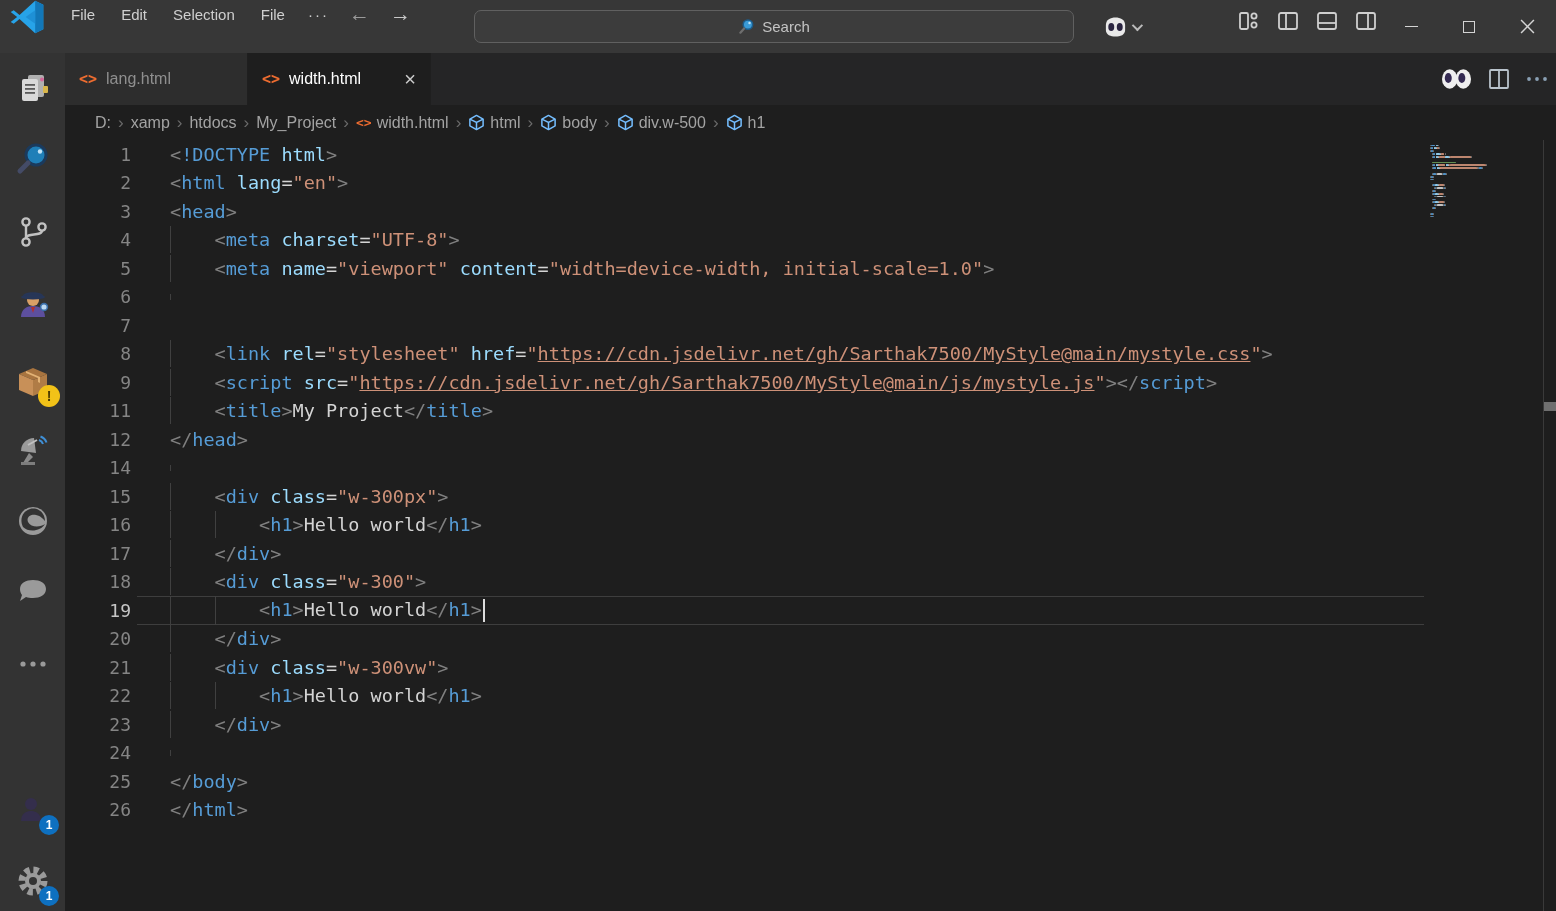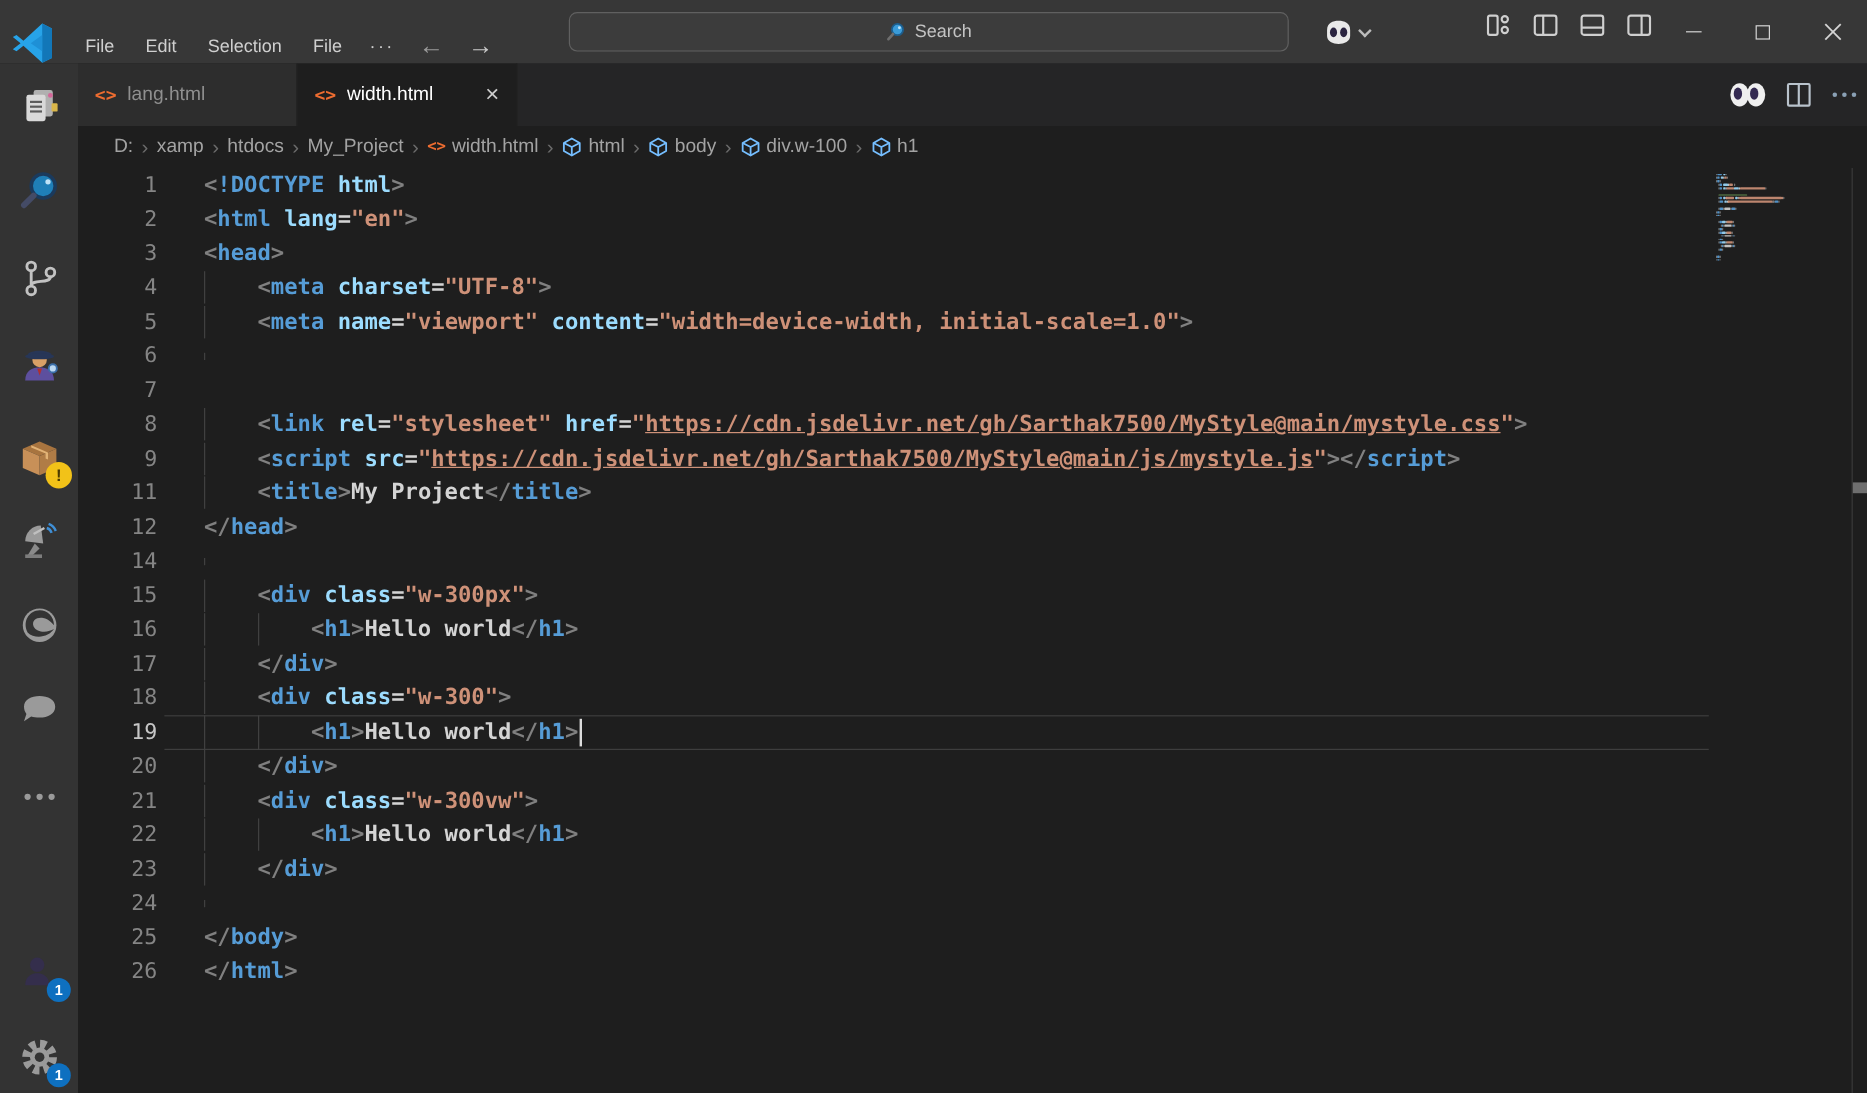--- a/index.html
+++ b/index.html
@@ -2,21 +2,21 @@
 <html><head>
 <meta charset="utf-8">
 <style>
   * { margin:0; padding:0; box-sizing:border-box; }
   html,body { width:1556px; height:911px; overflow:hidden; background:#1e1e1e;
               font-family:"Liberation Sans", sans-serif; }
   #app { position:relative; width:1556px; height:911px; }
 
   
   #titlebar { position:absolute; left:0; top:0; width:1556px; height:53px;
-              background:#373737; display:flex; align-items:flex-end; }
+              background:#373737; display:flex; align-items:flex-start; }
   #vscode-logo { width:34px; height:34px; margin:0 14px 0 10px; flex:0 0 auto; }
   .menu-item { color:#cfcfcf; font-size:15px; padding:6px 13px; border-radius:5px; cursor:default; }
   .menu-overflow { color:#cfcfcf; font-size:15px; letter-spacing:2px; padding:6px 10px; }
   .nav-arrow { color:#c8c8c8; font-size:21px; padding:2px 10px; }
   .nav-arrow.dim { color:#9a9a9a; }
   #command-center { position:absolute; left:474px; top:10px; width:600px; height:33px;
                     background:#3c3c3c; border:1px solid #606060; border-radius:7px;
                     display:flex; align-items:center; justify-content:center; gap:7px; color:#c3c3c3;
                     font-size:15px; }
   #copilot-btn { position:absolute; left:1103px; top:10px; height:33px; display:flex;
@@ -60,21 +60,21 @@
   .bc-sep { color:#6b6b6b; font-size:17px; margin:0 7px; }
   .bc-code { font-family:"DejaVu Sans Mono", monospace; font-weight:bold; font-size:13px; color:#ed6c30; }
 
   
   #editor { position:absolute; left:65px; top:140px; width:1491px; height:771px; background:#1e1e1e; }
   .row { position:relative; height:28.5px; display:flex; align-items:center; }
   .ln { flex:0 0 66px; text-align:right; font-family:"DejaVu Sans Mono", monospace;
         font-size:18px; color:#858585; }
   .row.current .ln { color:#c6c6c6; }
   .lc { margin-left:39px; position:relative; font-family:"DejaVu Sans Mono", monospace;
-        font-weight:bold; font-size:18.5px; white-space:pre; }
+        font-weight:normal; font-size:18.5px; white-space:pre; }
   .g { position:absolute; top:-3px; bottom:-3px; width:1px; background:#404040; }
   .cl-border { position:absolute; left:72px; right:132px; top:0; bottom:0;
                border-top:1px solid #3e3e3e; border-bottom:1px solid #3e3e3e; pointer-events:none; }
   .cursor { display:inline-block; width:2px; height:23px; background:#dcdcdc; vertical-align:middle;
             margin-left:1px; }
   .tok-l { text-decoration:underline; }
 
   
   #minimap { position:absolute; right:16px; top:4px; width:110px; }
   .mm-line { position:relative; height:2.85px; }
@@ -313,21 +313,21 @@
           <path d="M2 5.5 L9 9 L16 5.5 M9 9 L9 16.5" fill="none" stroke="#75beff" stroke-width="1.6"></path>
         </svg>
         <span>body</span>
       </span>
       <span class="bc-sep">›</span>
       <span class="bc-item">
         <svg width="17" height="17" viewBox="0 0 18 18">
           <path d="M9 1.5 L16 5.5 L16 12.5 L9 16.5 L2 12.5 L2 5.5 Z" fill="none" stroke="#75beff" stroke-width="1.6" stroke-linejoin="round"></path>
           <path d="M2 5.5 L9 9 L16 5.5 M9 9 L9 16.5" fill="none" stroke="#75beff" stroke-width="1.6"></path>
         </svg>
-        <span>div.w-100</span>
+        <span>div.w-500</span>
       </span>
       <span class="bc-sep">›</span>
       <span class="bc-item">
         <svg width="17" height="17" viewBox="0 0 18 18">
           <path d="M9 1.5 L16 5.5 L16 12.5 L9 16.5 L2 12.5 L2 5.5 Z" fill="none" stroke="#75beff" stroke-width="1.6" stroke-linejoin="round"></path>
           <path d="M2 5.5 L9 9 L16 5.5 M9 9 L9 16.5" fill="none" stroke="#75beff" stroke-width="1.6"></path>
         </svg>
         <span>h1</span>
       </span>
     </div>

